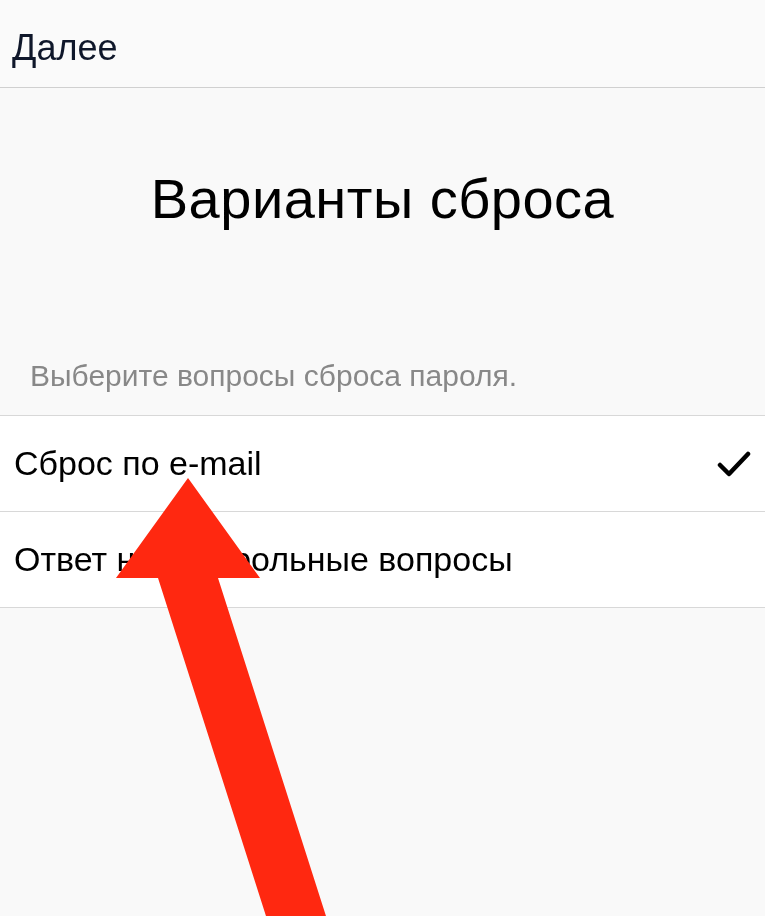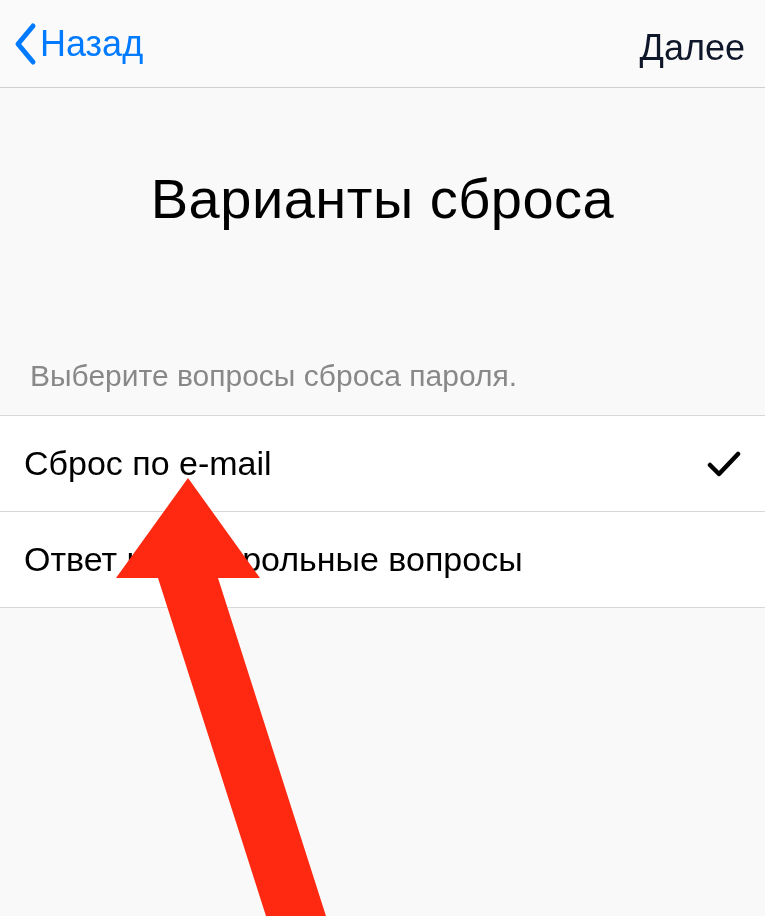--- a/index.html
+++ b/index.html
@@ -65,48 +65,40 @@
     }
     .options-list {
       border-top: 1px solid #d8d8d8;
       border-bottom: 1px solid #d8d8d8;
       background: #fff;
     }
     .option-row {
       display: flex;
       align-items: center;
       justify-content: space-between;
-      padding: 28px 24px;
+      padding: 28px 14px;
       font-size: 34px;
       color: #000;
       font-weight: 400;
       cursor: pointer;
       background: #fff;
     }
     .option-row + .option-row {
       border-top: 1px solid #d8d8d8;
     }
     .check-icon {
       display: flex;
       align-items: center;
       color: #000;
     }
   </style>
 </head>
 <body>
 
 <div class="nav-bar">
-  <div class="back-button">
-    <span class="back-chevron">
-      <svg width="26" height="44" viewBox="0 0 26 44" fill="none">
-        <path d="M21 4 L6 22 L21 40" stroke="#007aff" stroke-width="5" stroke-linecap="round" stroke-linejoin="round"></path>
-      </svg>
-    </span>
-    <span>Назад</span>
-  </div>
   <div class="next-button">
     <span>Далее</span>
   </div>
 </div>
 
 <div class="content">
   <h1 class="page-title">Варианты сброса</h1>
 
   <div class="section-hint">Выберите вопросы сброса пароля.</div>
 

